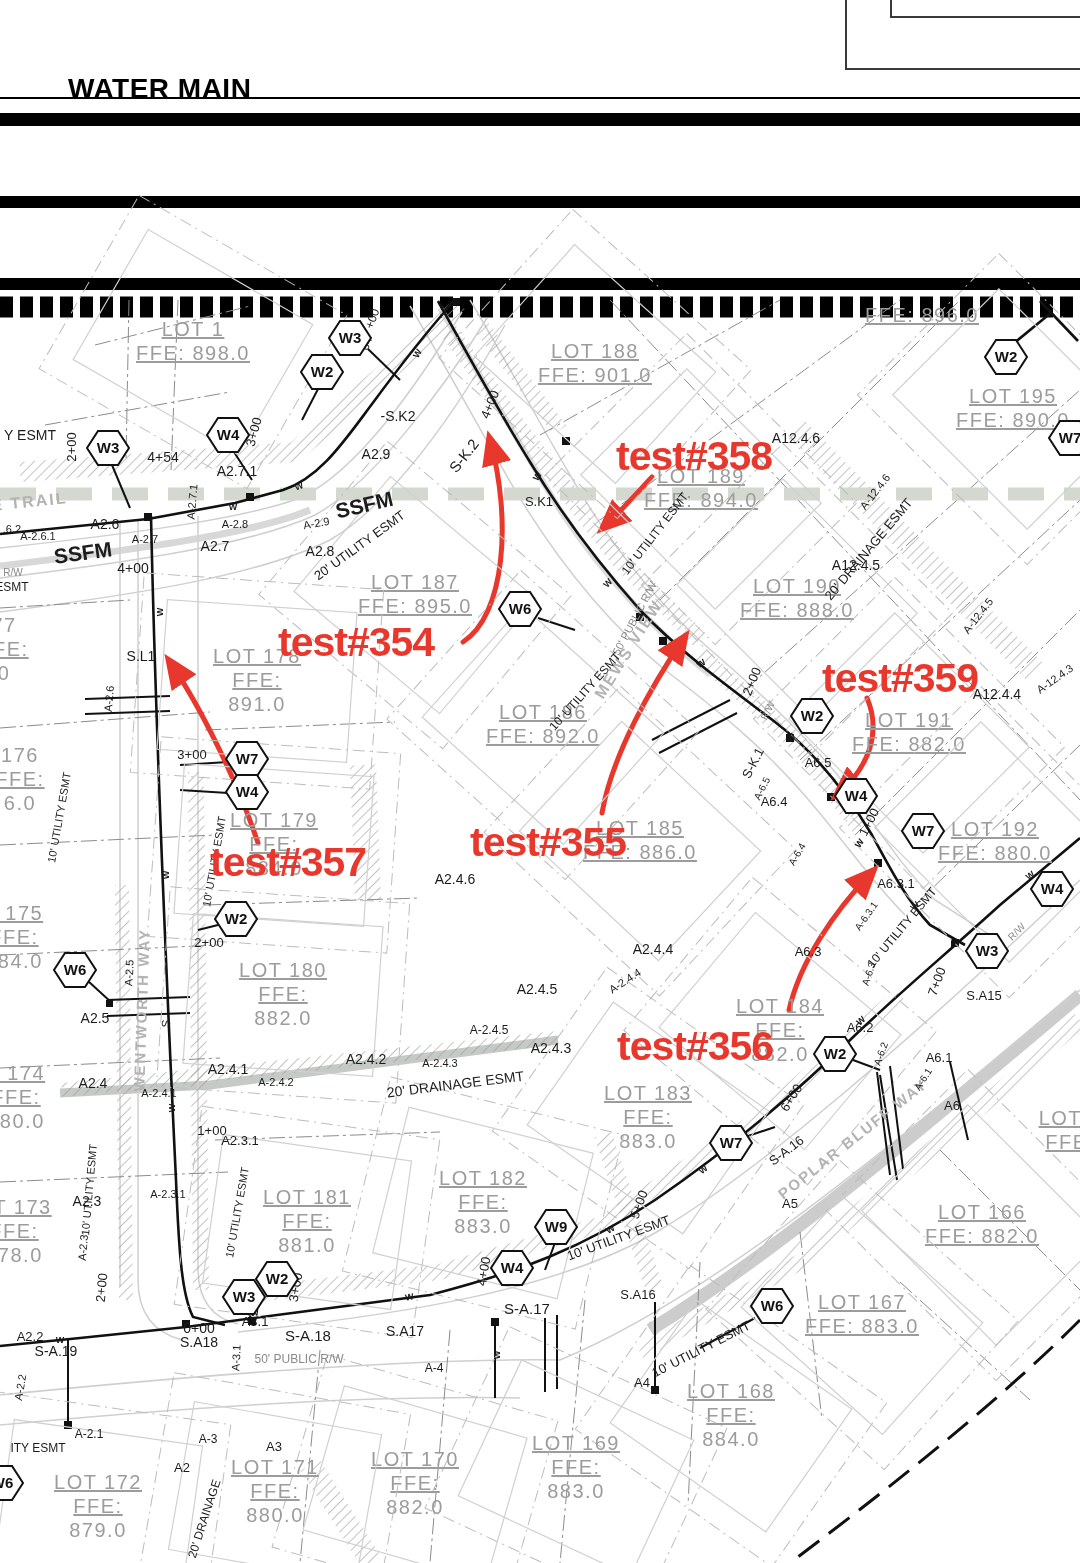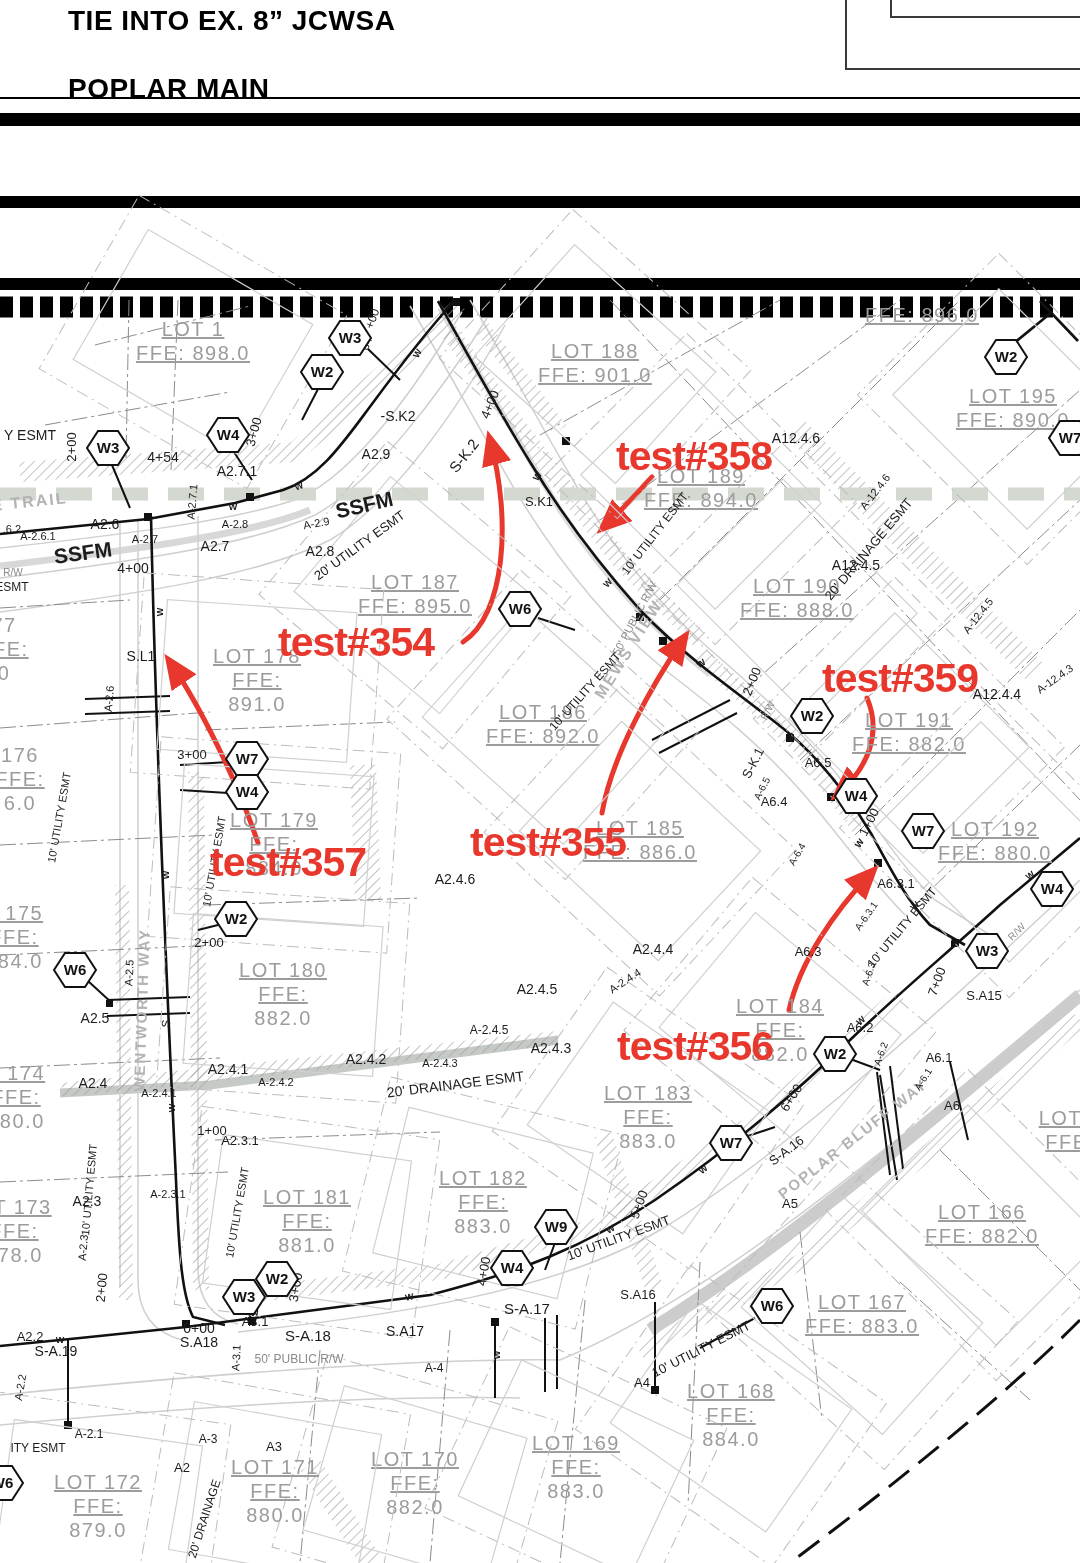--- a/index.html
+++ b/index.html
@@ -8,22 +8,22 @@
   #hdr{position:absolute;left:68px;top:4px;font-weight:bold;font-size:28px;line-height:34px;
        color:#000;letter-spacing:.5px;white-space:pre-line;}
   .rule{position:absolute;left:0;width:1080px;background:#000;}
   .cbox{position:absolute;border:2px solid #3a3a3a;border-top:none;background:#fff;}
   svg text{font-family:"Liberation Sans",sans-serif;}
 </style>
 </head>
 <body>
 <div id="page">
 
-<div id="hdr"><span>TIE INTO EX. 8” JCWSA</span><br>
-<span>POPLAR MAIN</span></div>
+<div id="hdr"><br>
+<span>WATER MAIN</span></div>
 
 <div class="cbox" style="left:845px;top:-4px;width:233px;height:72px;"></div>
 <div class="cbox" style="left:890px;top:-4px;width:188px;height:20px;"></div>
 
 <div class="rule" style="top:97px;height:2px;"></div>
 <div class="rule" style="top:113px;height:13px;"></div>
 <div class="rule" style="top:196px;height:12px;"></div>
 <div class="rule" style="top:278px;height:12px;"></div>
 
 <svg width="1080" height="1563" viewBox="0 0 1080 1563" style="position:absolute;left:0;top:0;">

